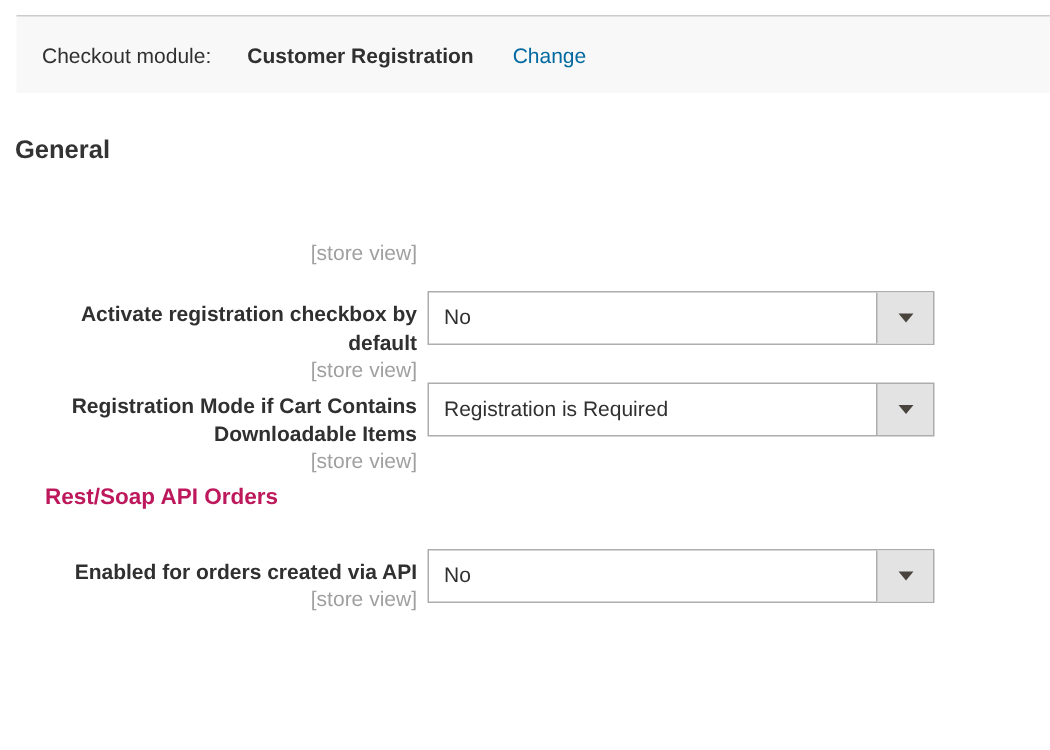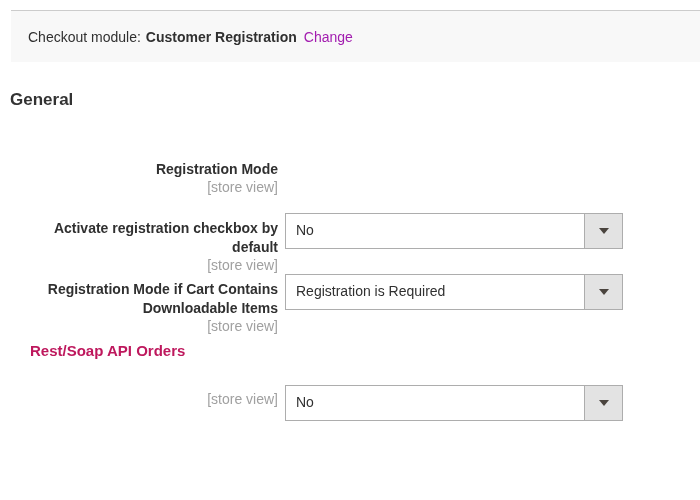--- a/index.html
+++ b/index.html
@@ -18,26 +18,27 @@
   .module-banner {
     margin: 10px 0 0 11px;
     height: 51px;
     background: #f8f8f8;
     border-top: 1px solid #cccccc;
     display: flex;
     align-items: center;
     padding-left: 17px;
     box-sizing: content-box;
     font-size: 14px;
+    gap: 19px;
   }
   .module-banner .prefix { font-weight: 400; }
   .module-banner .module-name { font-weight: 700; margin-left: 5px; }
   .module-banner .change-link {
     margin-left: 7px;
-    color: #a21caf;
+    color: #0369a1;
     text-decoration: none;
     cursor: pointer;
     font-weight: 400;
   }
   
   .content { margin-left: 10px; }
   .section-title-general {
     font-size: 17px;
     font-weight: 600;
     color: #333333;
@@ -121,21 +122,20 @@
 </div>
 
 <div class="content">
 
   <div class="section-title-general">General</div>
 
   <div class="rows">
 
     <div class="form-row r1">
       <div class="label-cell">
-        <div class="field-label">Registration Mode</div>
         <div class="scope-label">[store view]</div>
       </div>
     </div>
 
     <div class="form-row r2">
       <div class="label-cell">
         <div class="field-label">Activate registration checkbox by default</div>
         <div class="scope-label">[store view]</div>
       </div>
       <div class="select" role="combobox">
@@ -156,20 +156,21 @@
         <div class="select-arrow-btn">
           <div class="triangle"></div>
         </div>
       </div>
     </div>
 
     <div class="section-title-api">Rest/Soap API Orders</div>
 
     <div class="form-row r4">
       <div class="label-cell">
+        <div class="field-label">Enabled for orders created via API</div>
         <div class="scope-label">[store view]</div>
       </div>
       <div class="select" role="combobox">
         <div class="select-value">No</div>
         <div class="select-arrow-btn">
           <div class="triangle"></div>
         </div>
       </div>
     </div>
 

